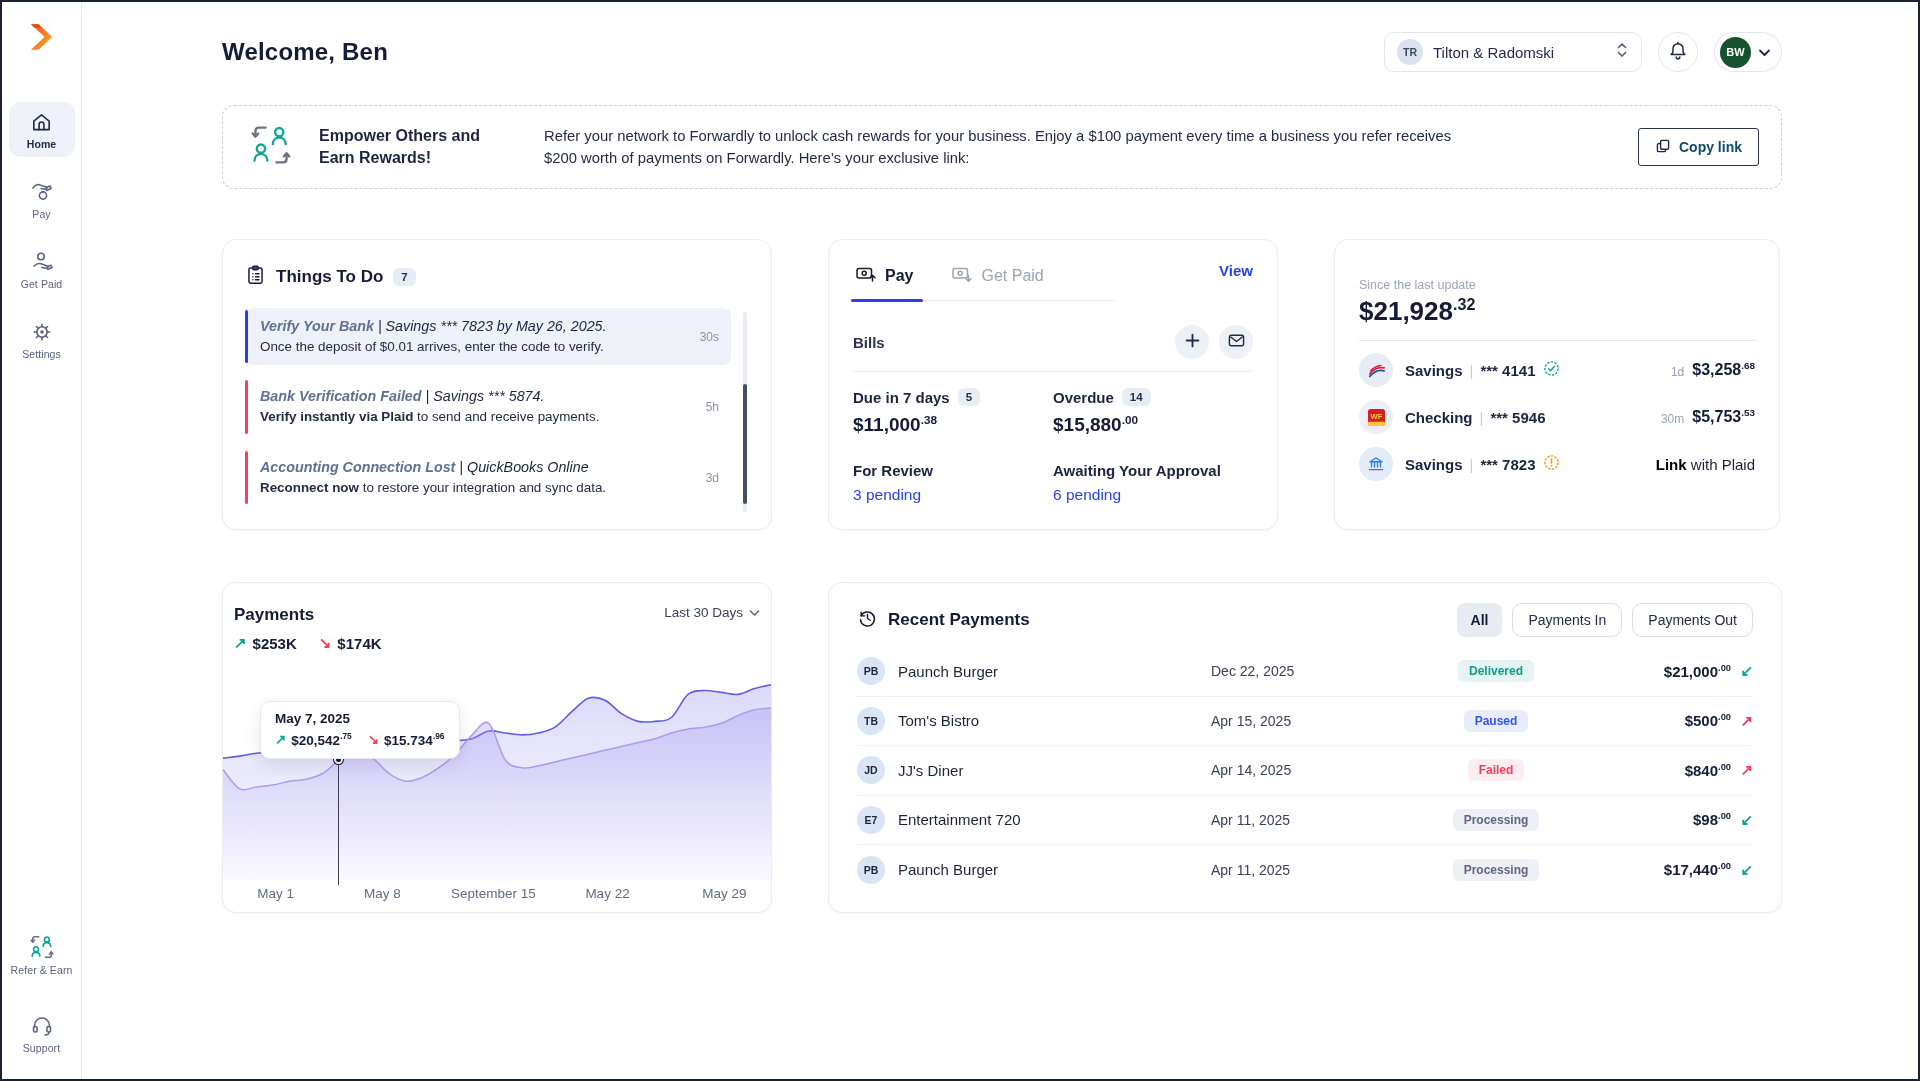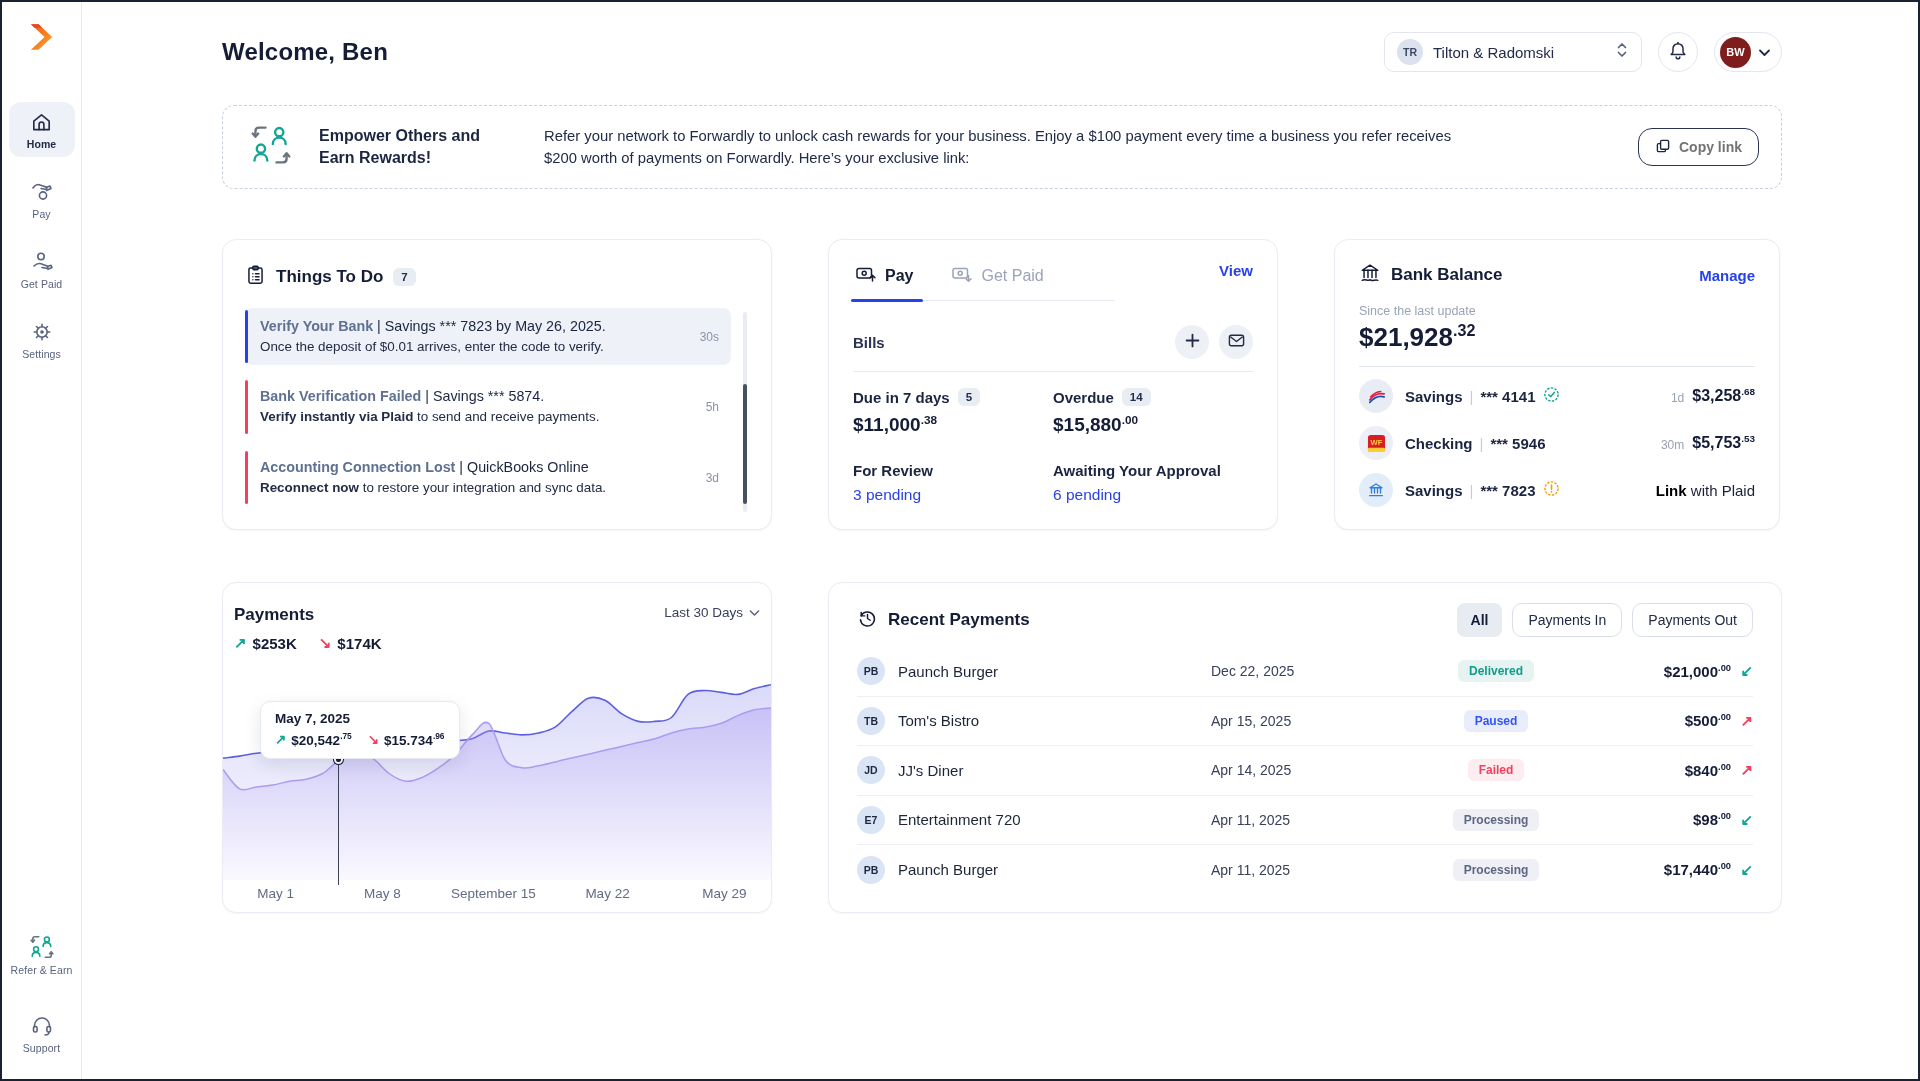--- a/index.html
+++ b/index.html
@@ -29,31 +29,31 @@
   .top-controls { display:flex; align-items:center; gap:16px; }
   .company-select { height:40px; min-width:258px; border:1px solid #e3e6ee; border-radius:10px;
     display:flex; align-items:center; gap:10px; padding:0 12px; cursor:pointer; background:#fff; }
   .company-badge { width:26px; height:26px; border-radius:50%; background:#dbe2ee; color:#3c4a66;
     font-size:10.5px; font-weight:700; display:flex; align-items:center; justify-content:center; }
   .company-name { font-size:15px; color:#222b47; flex:1; }
   .icon-btn { width:40px; height:40px; border-radius:50%; border:1px solid #e3e6ee; background:#fff;
     display:flex; align-items:center; justify-content:center; cursor:pointer; }
   .avatar-pill { height:40px; border:1px solid #e3e6ee; border-radius:20px; background:#fff;
     display:flex; align-items:center; gap:7px; padding:0 10px 0 5px; cursor:pointer; }
-  .avatar { width:31px; height:31px; border-radius:50%; background:#7f1d1d; color:#fff;
+  .avatar { width:31px; height:31px; border-radius:50%; background:#14532d; color:#fff;
     font-size:11px; font-weight:700; display:flex; align-items:center; justify-content:center; }
 
   
   .banner { margin-top:33px; height:84px; border:1.5px dashed #c8cfdd; border-radius:12px;
     display:flex; align-items:center; padding:0 22px 0 26px; gap:26px; background:#fff; }
   .banner-title { width:185px; font-size:16px; font-weight:700; color:#1c2540; line-height:1.35; }
   .banner-desc { flex:1; max-width:935px; font-size:14.8px; color:#222b47; line-height:1.5; margin-left:14px; }
-  .copy-btn { margin-left:auto; height:38px; padding:0 16px; border:1.5px solid #2a3352; border-radius:14px;
+  .copy-btn { margin-left:auto; height:38px; padding:0 16px; border:1.5px solid #2a3352; border-radius:3px;
     background:#fff; display:flex; align-items:center; gap:8px; font-size:14px; font-weight:600;
-    color:#737373; cursor:pointer; font-family:inherit; }
+    color:#0c4a6e; cursor:pointer; font-family:inherit; }
 
   
   .row1 { margin-top:50px; display:grid; grid-template-columns:550px 450px 446px; column-gap:56px; }
   .row2 { margin-top:52px; display:grid; grid-template-columns:550px 954px; column-gap:56px; }
   .card { background:#fff; border:1px solid #e9ecf2; border-radius:14px;
     box-shadow:0 1px 2px rgba(16,24,40,.04); position:relative; }
   .card-head { display:flex; align-items:center; gap:10px; }
   .card-title { font-size:17px; font-weight:700; color:#141c36; }
   .link { color:#2742e8; font-size:15px; font-weight:600; cursor:pointer; text-decoration:none; }
   .count-badge { background:#e8ecf3; color:#242e4c; font-size:11.5px; font-weight:700;
@@ -62,21 +62,21 @@
 
   
   .card-things { height:291px; padding:24px 22px; }
   .todo-list { margin-top:18px; position:relative; padding-right:18px; }
   .todo-item { display:flex; align-items:center; border-radius:8px; margin-bottom:13px; position:relative; }
   .todo-item.highlight { background:#eef1f8; }
   .todo-accent { width:3px; align-self:stretch; border-radius:3px; margin:2px 0; }
   .todo-accent.blue { background:#2742e8; }
   .todo-accent.red { background:#f4405f; }
   .todo-body { padding:8px 10px 9px 12px; flex:1; }
-  .todo-line1 { font-size:14.3px; color:#1b2540; line-height:1.45; }
+  .todo-line1 { font-size:14.3px; color:#1b2540; line-height:1.45;font-style:italic; }
   .todo-line1 .todo-title { color:#5f7190; font-weight:600; }
   .todo-line2 { font-size:13.4px; color:#232c45; line-height:1.4; margin-top:1px; }
   .todo-line2 b { font-weight:700; }
   .todo-time { font-size:12px; color:#8b93a7; margin:0 12px 0 4px; align-self:center; }
   .todo-scrollbar { position:absolute; right:2px; top:4px; bottom:-6px; width:4px;
     background:#e9edf3; border-radius:3px; }
   .todo-thumb { position:absolute; left:0; top:36%; width:4px; height:60%; background:#474f63; border-radius:3px; }
 
   
   .card-pay { height:291px; padding:22px 24px; }
@@ -443,32 +443,20 @@
           <div>
             <div class="pay-stat-label">
                 <span>Awaiting Your Approval</span>
               </div>
             <div class="pending-value">6 pending</div>
           </div>
         </div>
       </div>
 
       <div class="card card-bank">
-        <div class="card-head">
-          <span>
-            <svg width="22" height="22" viewBox="0 0 24 24" fill="none" stroke="#141c36" stroke-width="1.6" stroke-linecap="round" stroke-linejoin="round">
-              <path d="M3.5 9 L12 3.5 L20.5 9 H3.5 Z"></path>
-                <path d="M5.5 9 V17 M9.8 9 V17 M14.2 9 V17 M18.5 9 V17"></path>
-                <path d="M3.5 20 c3-2 6 1 8.5-.5"></path>
-                <path d="M12 19.5 c3 2 6-1 8.5.5"></path>
-            </svg>
-          </span>
-          <span class="card-title">Bank Balance</span>
-          <a class="link" style="margin-left:auto;">Manage</a>
-        </div>
         <div class="bank-sub">Since the last update</div>
         <div class="bank-total"><span>$21,928</span><span class="cents">.32</span></div>
         <div class="bank-divider"></div>
 
         <div class="bank-row">
           <span class="bank-icon">
             <svg width="19" height="17" viewBox="0 0 22 20" fill="none" stroke-linecap="round">
               <path d="M3 14 Q10 5 20 7" stroke="#e11b3c" stroke-width="2"></path>
                 <path d="M3 17 Q11 8 20 10.5" stroke="#1b4faa" stroke-width="2"></path>
                 <path d="M4 10.5 Q9 4.5 16 4" stroke="#e11b3c" stroke-width="1.8"></path>

